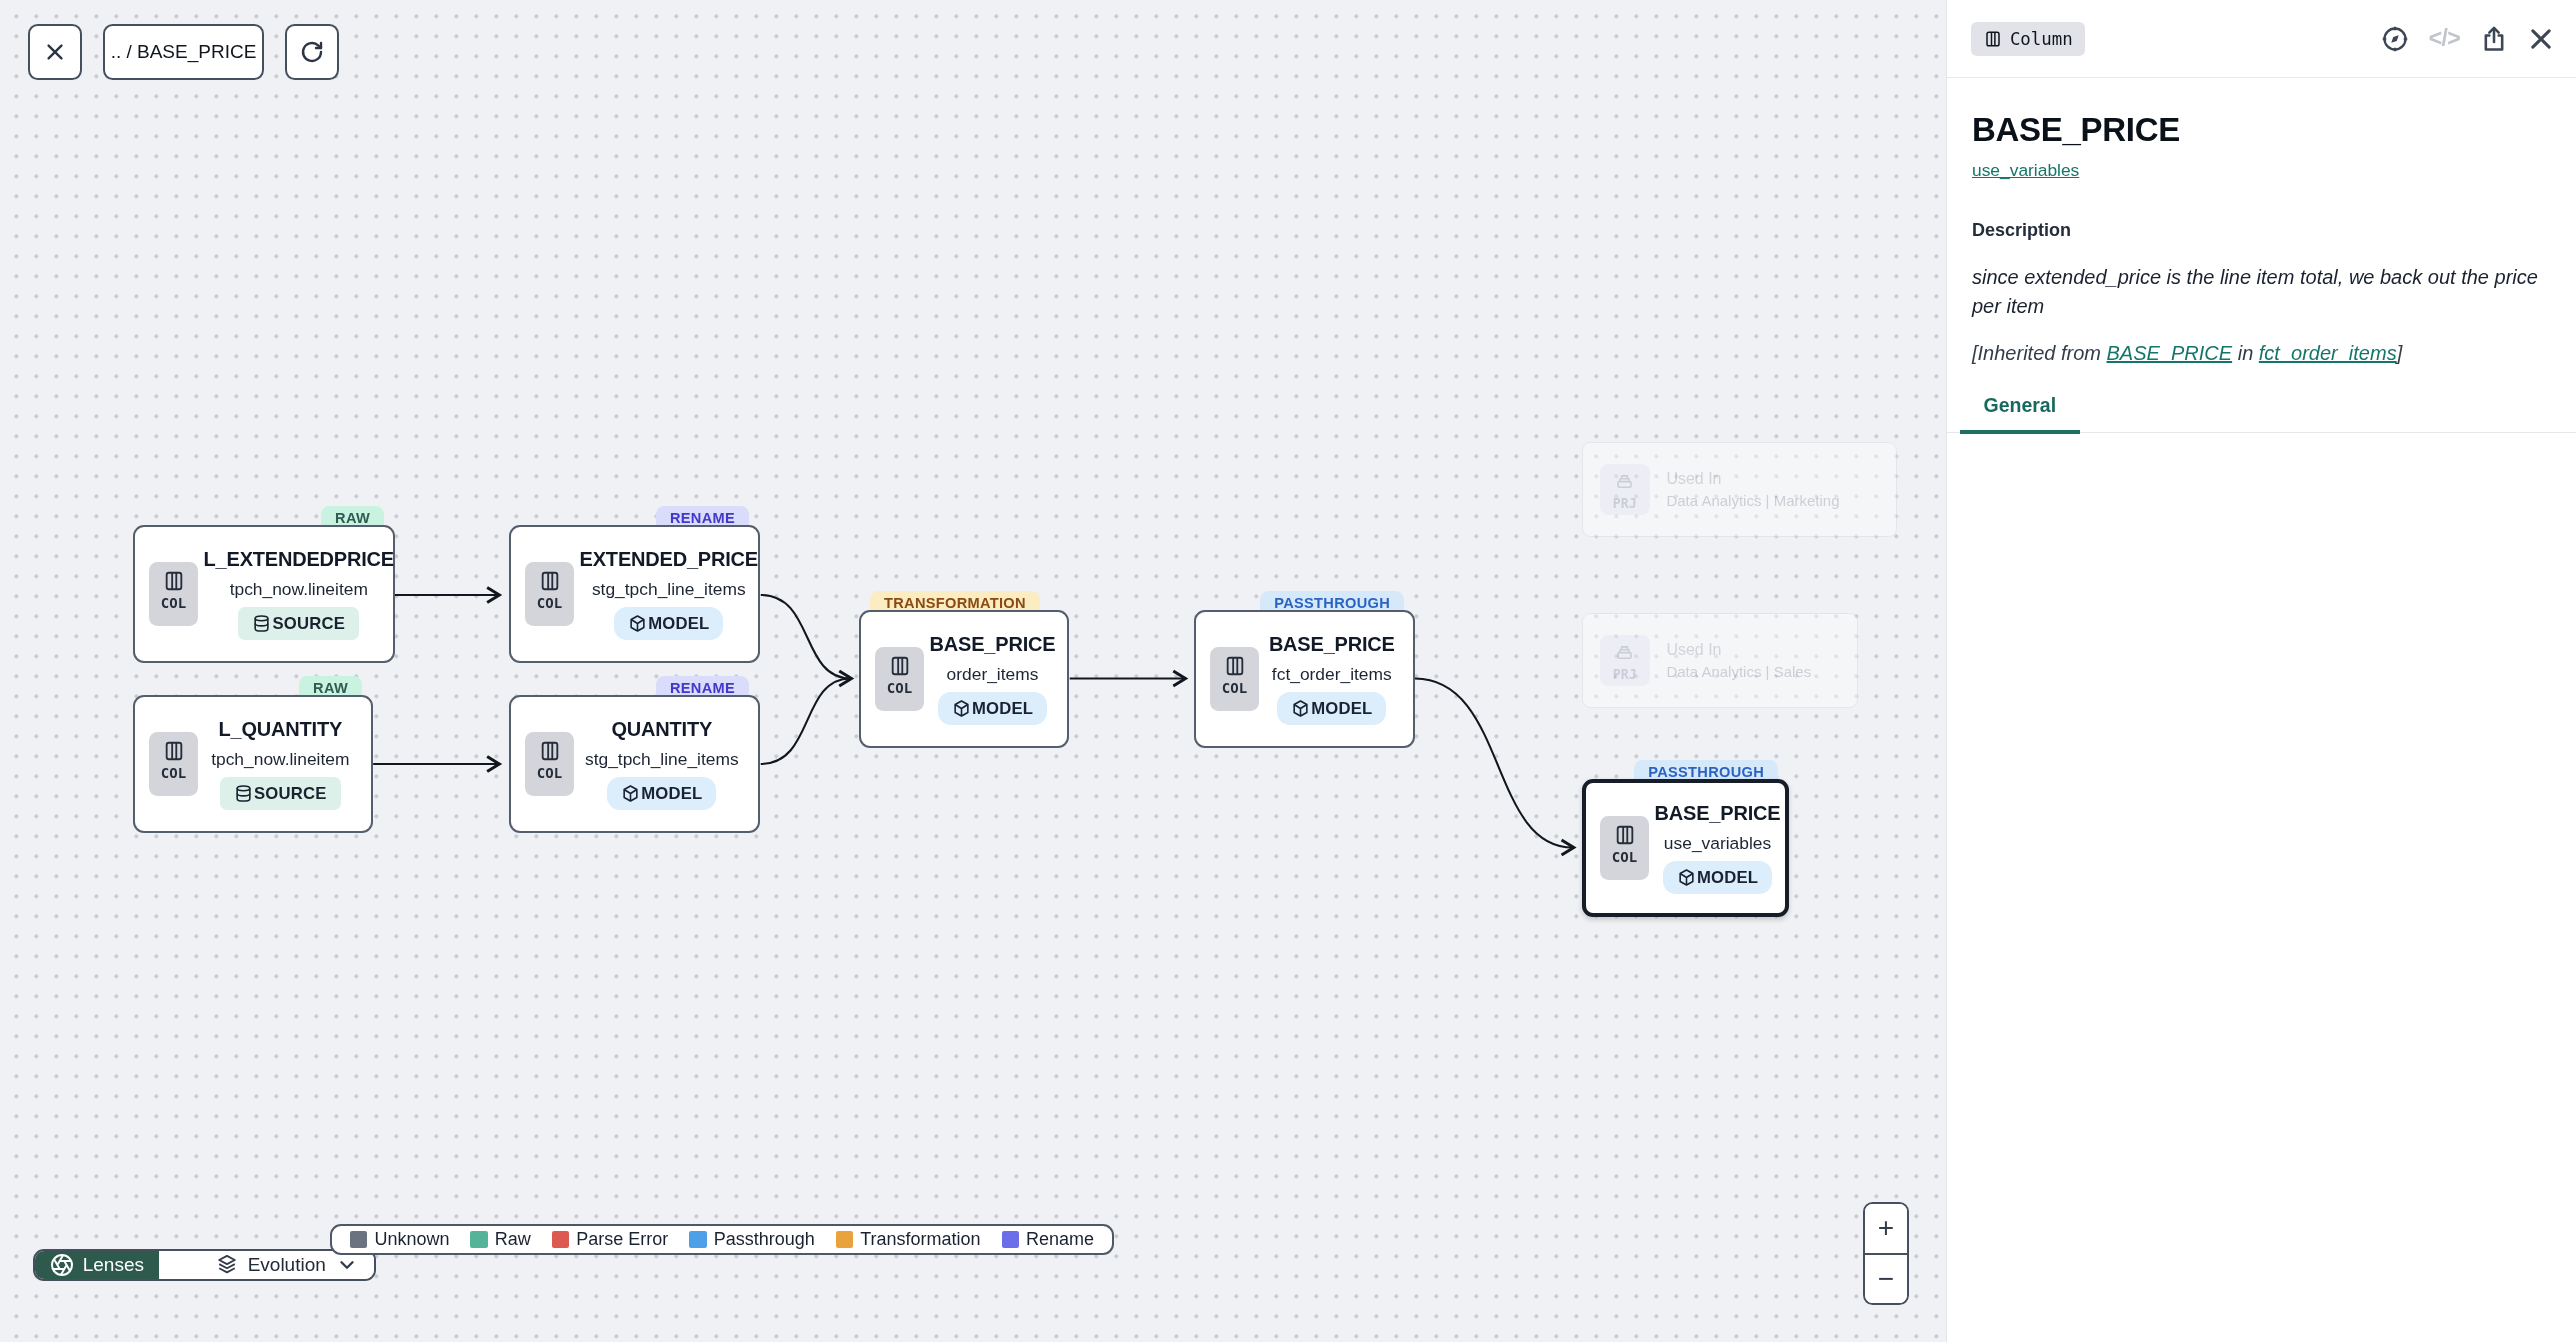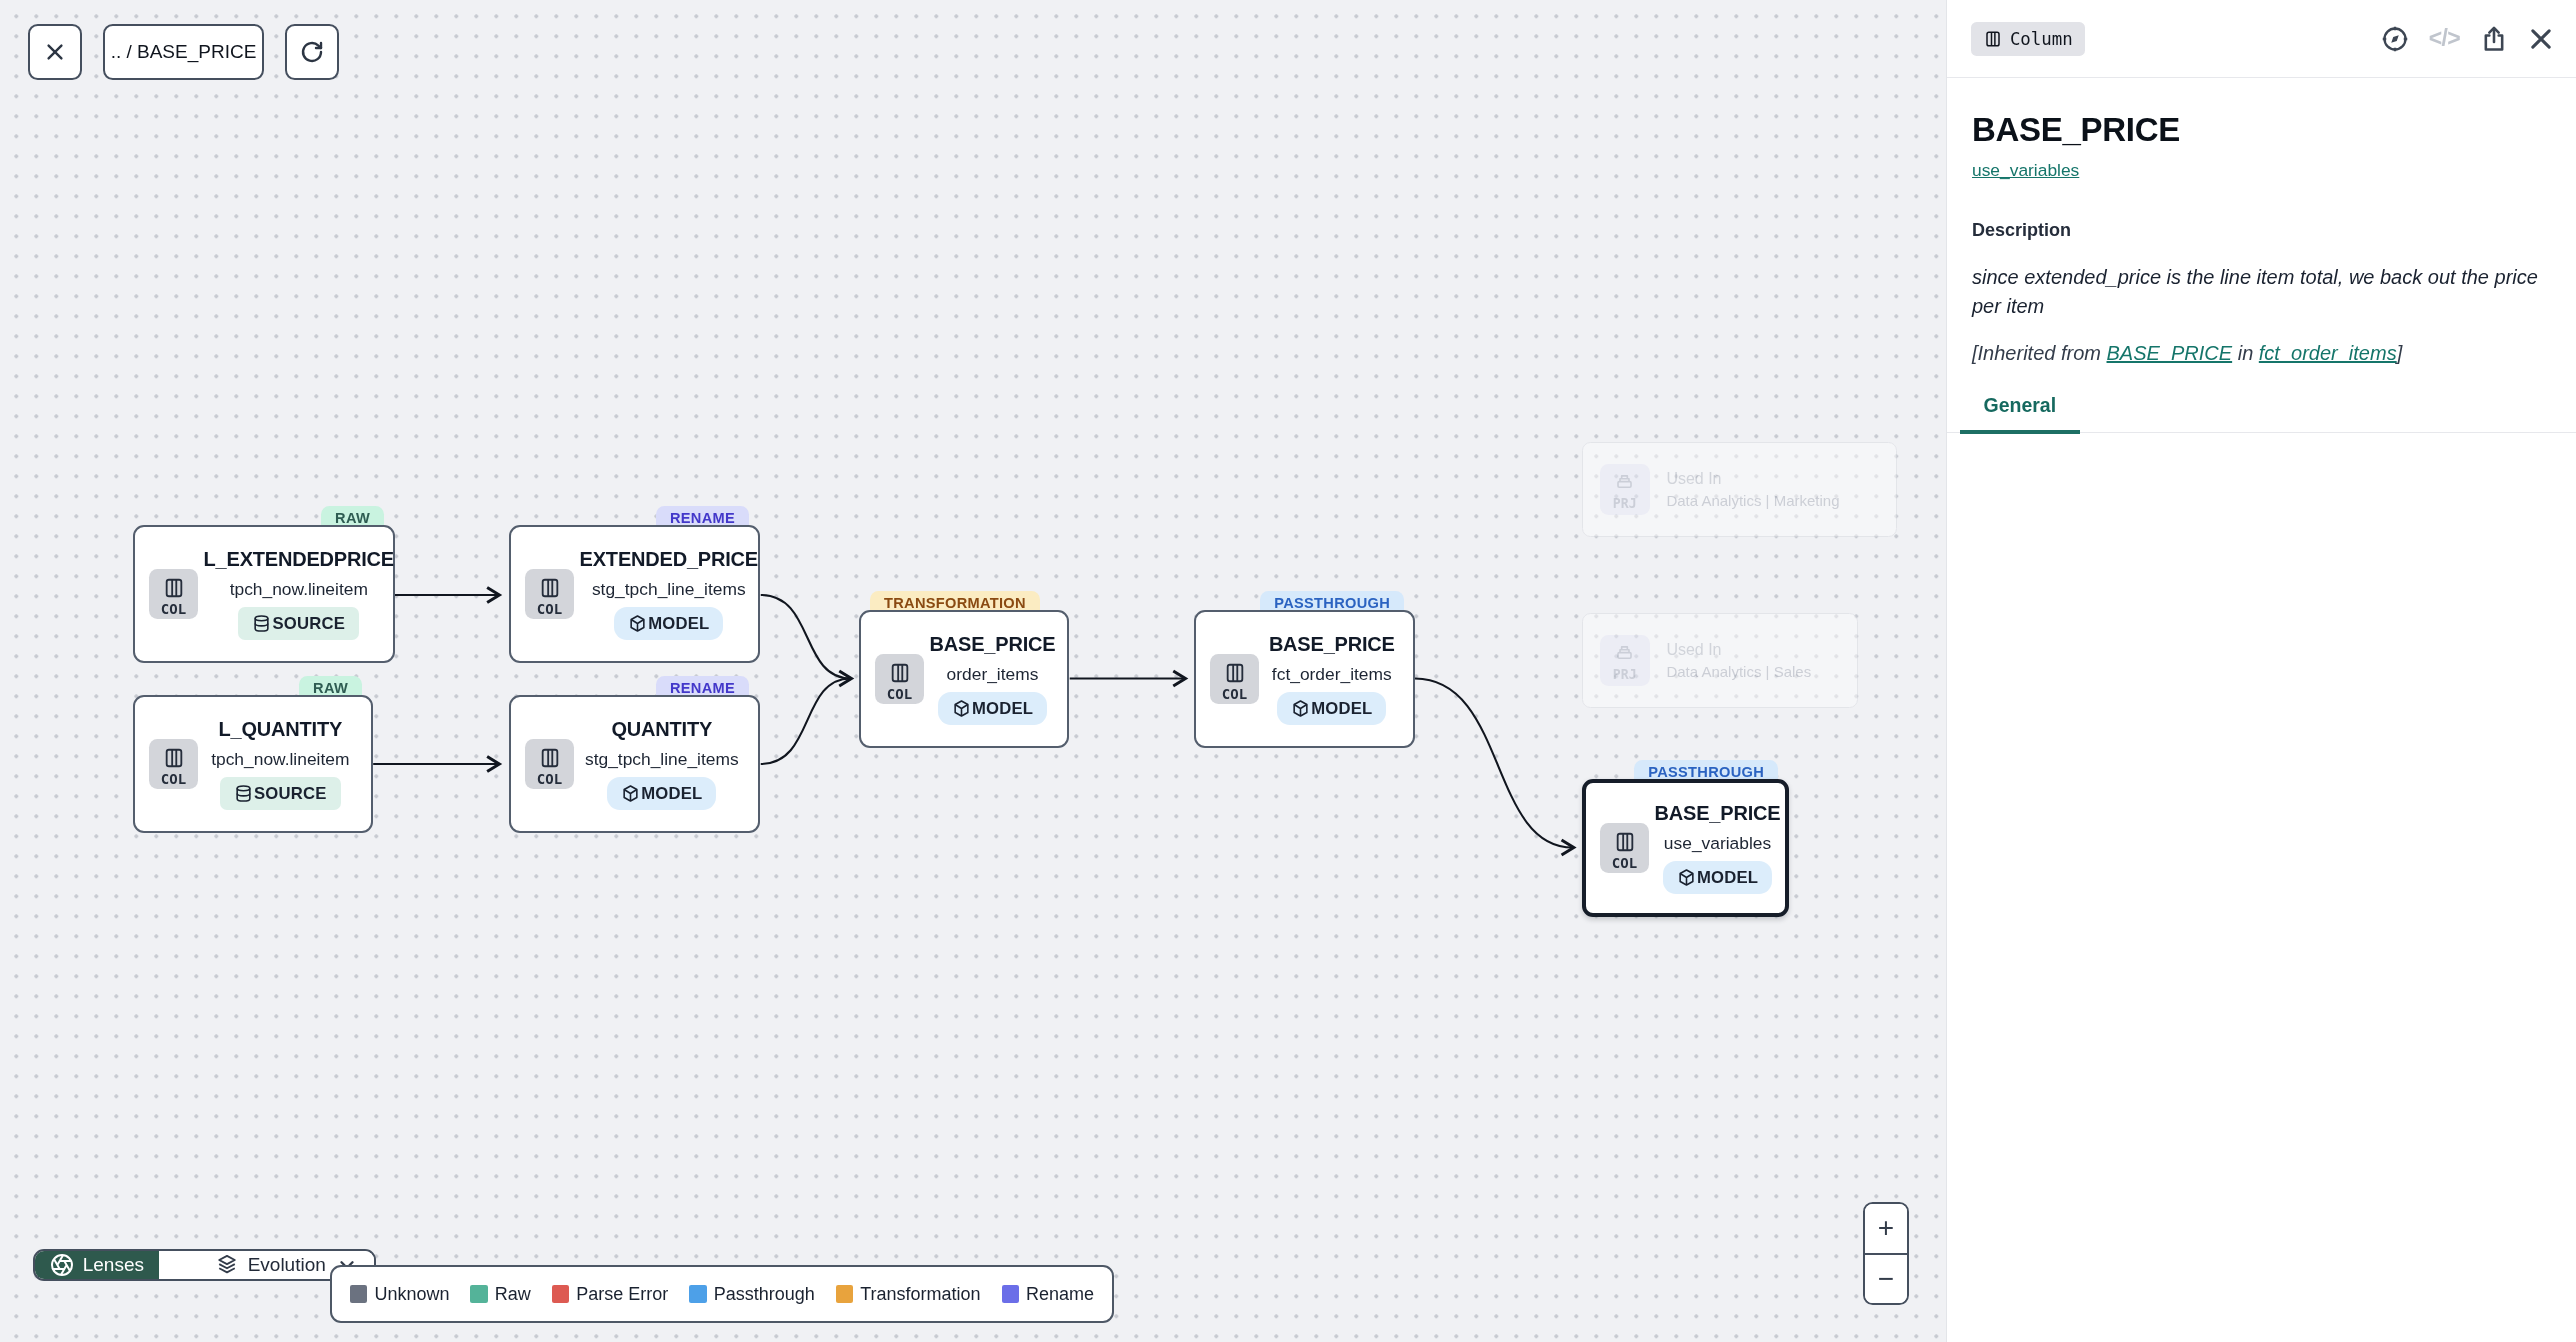--- a/index.html
+++ b/index.html
@@ -25,21 +25,21 @@
   .node-badge { position:absolute; top:-19.5px; right:11px; z-index:0; height:40px;
     padding:4.2px 14px 0; border-radius:8.4px; font-size:14.6px; font-weight:700; letter-spacing:0.3px; }
   .badge-raw { background:#c9f3e0; color:#2e5c52; }
   .badge-rename { background:#d9dcfa; color:#4338ca; }
   .badge-transformation { background:#fbecc2; color:#8a4a12; }
   .badge-passthrough { background:#d6e9fb; color:#2b63c1; }
   .node-card { position:absolute; inset:0; z-index:1; background:#fff;
     border:2.1px solid #545e6d; border-radius:11px; display:flex; align-items:center;
     padding:0 14px; cursor:pointer; }
   .node-card.selected { border:4.2px solid #161d29; box-shadow:0 2.1px 5.6px rgba(20,27,40,.18); }
-  .kind-badge { flex:0 0 auto; width:49px; padding:7px 0 2px; background:#d3d5da; border-radius:8.4px;
+  .kind-badge { flex:0 0 auto; width:49px; padding:7px 0 15px; background:#d3d5da; border-radius:8.4px;
     display:flex; flex-direction:column; align-items:center; gap:1.4px; color:#252d3b; }
   .kind-badge svg { width:22px; height:24px; }
   .kind-label { font-family:"DejaVu Sans Mono", monospace; font-size:14px; font-weight:700; }
   .node-main { flex:1; display:flex; flex-direction:column; align-items:center; gap:7.7px; padding-left:5.6px; }
   .node-title { font-size:20px; font-weight:700; color:#121a28; letter-spacing:-0.2px; white-space:nowrap; }
   .node-subtitle { font-size:17.4px; color:#1d2533; white-space:nowrap; }
   .node-pill { display:flex; align-items:center; gap:1px; border-radius:7px; padding:6.3px 14px;
     font-size:16.7px; font-weight:700; color:#1a2230; letter-spacing:0.2px; }
   .pill-source { background:#ddf0e9; }
   .pill-model { background:#dcedfb;border-radius:13px; }
@@ -67,21 +67,21 @@
 
   
   #lenses-bar { position:absolute; left:33px; top:1249px; height:32px; display:flex;
     border:2.1px solid #454f5e; border-radius:11px; overflow:hidden; background:#fff;gap:40px; }
   #lenses-btn { display:flex; align-items:center; gap:8.4px; padding:0 15.3px; background:#2e594d;
     color:#fff; font-size:19px; cursor:pointer; }
   #lenses-btn svg { width:24px; height:24px; }
   #lens-select { display:flex; align-items:center; gap:9.7px; padding:0 16.7px; background:#fff;
     color:#222a38; font-size:19px; cursor:pointer; }
   #lens-select svg { width:22px; height:22px; color:#333c4a; }
-  #legend { position:absolute; left:330px; top:1265px; height:58px; background:#fff;
+  #legend { position:absolute; left:330px; top:1224px; height:31px; background:#fff;
     border:2.1px solid #4e5866; border-radius:11px; display:flex; align-items:center;
     gap:21px; padding:0 18px; }
   .legend-item { display:flex; align-items:center; gap:7px; font-size:18px; color:#1a2230; }
   .swatch { width:17.4px; height:17.4px; border-radius:2.1px; }
 
   
   #panel { position:absolute; left:1946px; top:0; width:630px; height:1343px; background:#fff;
     border-left:1.4px solid #e3e5e9; }
   #panel-header { height:78px; display:flex; align-items:center; justify-content:space-between;
     padding:0 21px 0 24px; border-bottom:1.4px solid #e7e8ec;gap:20px; }

